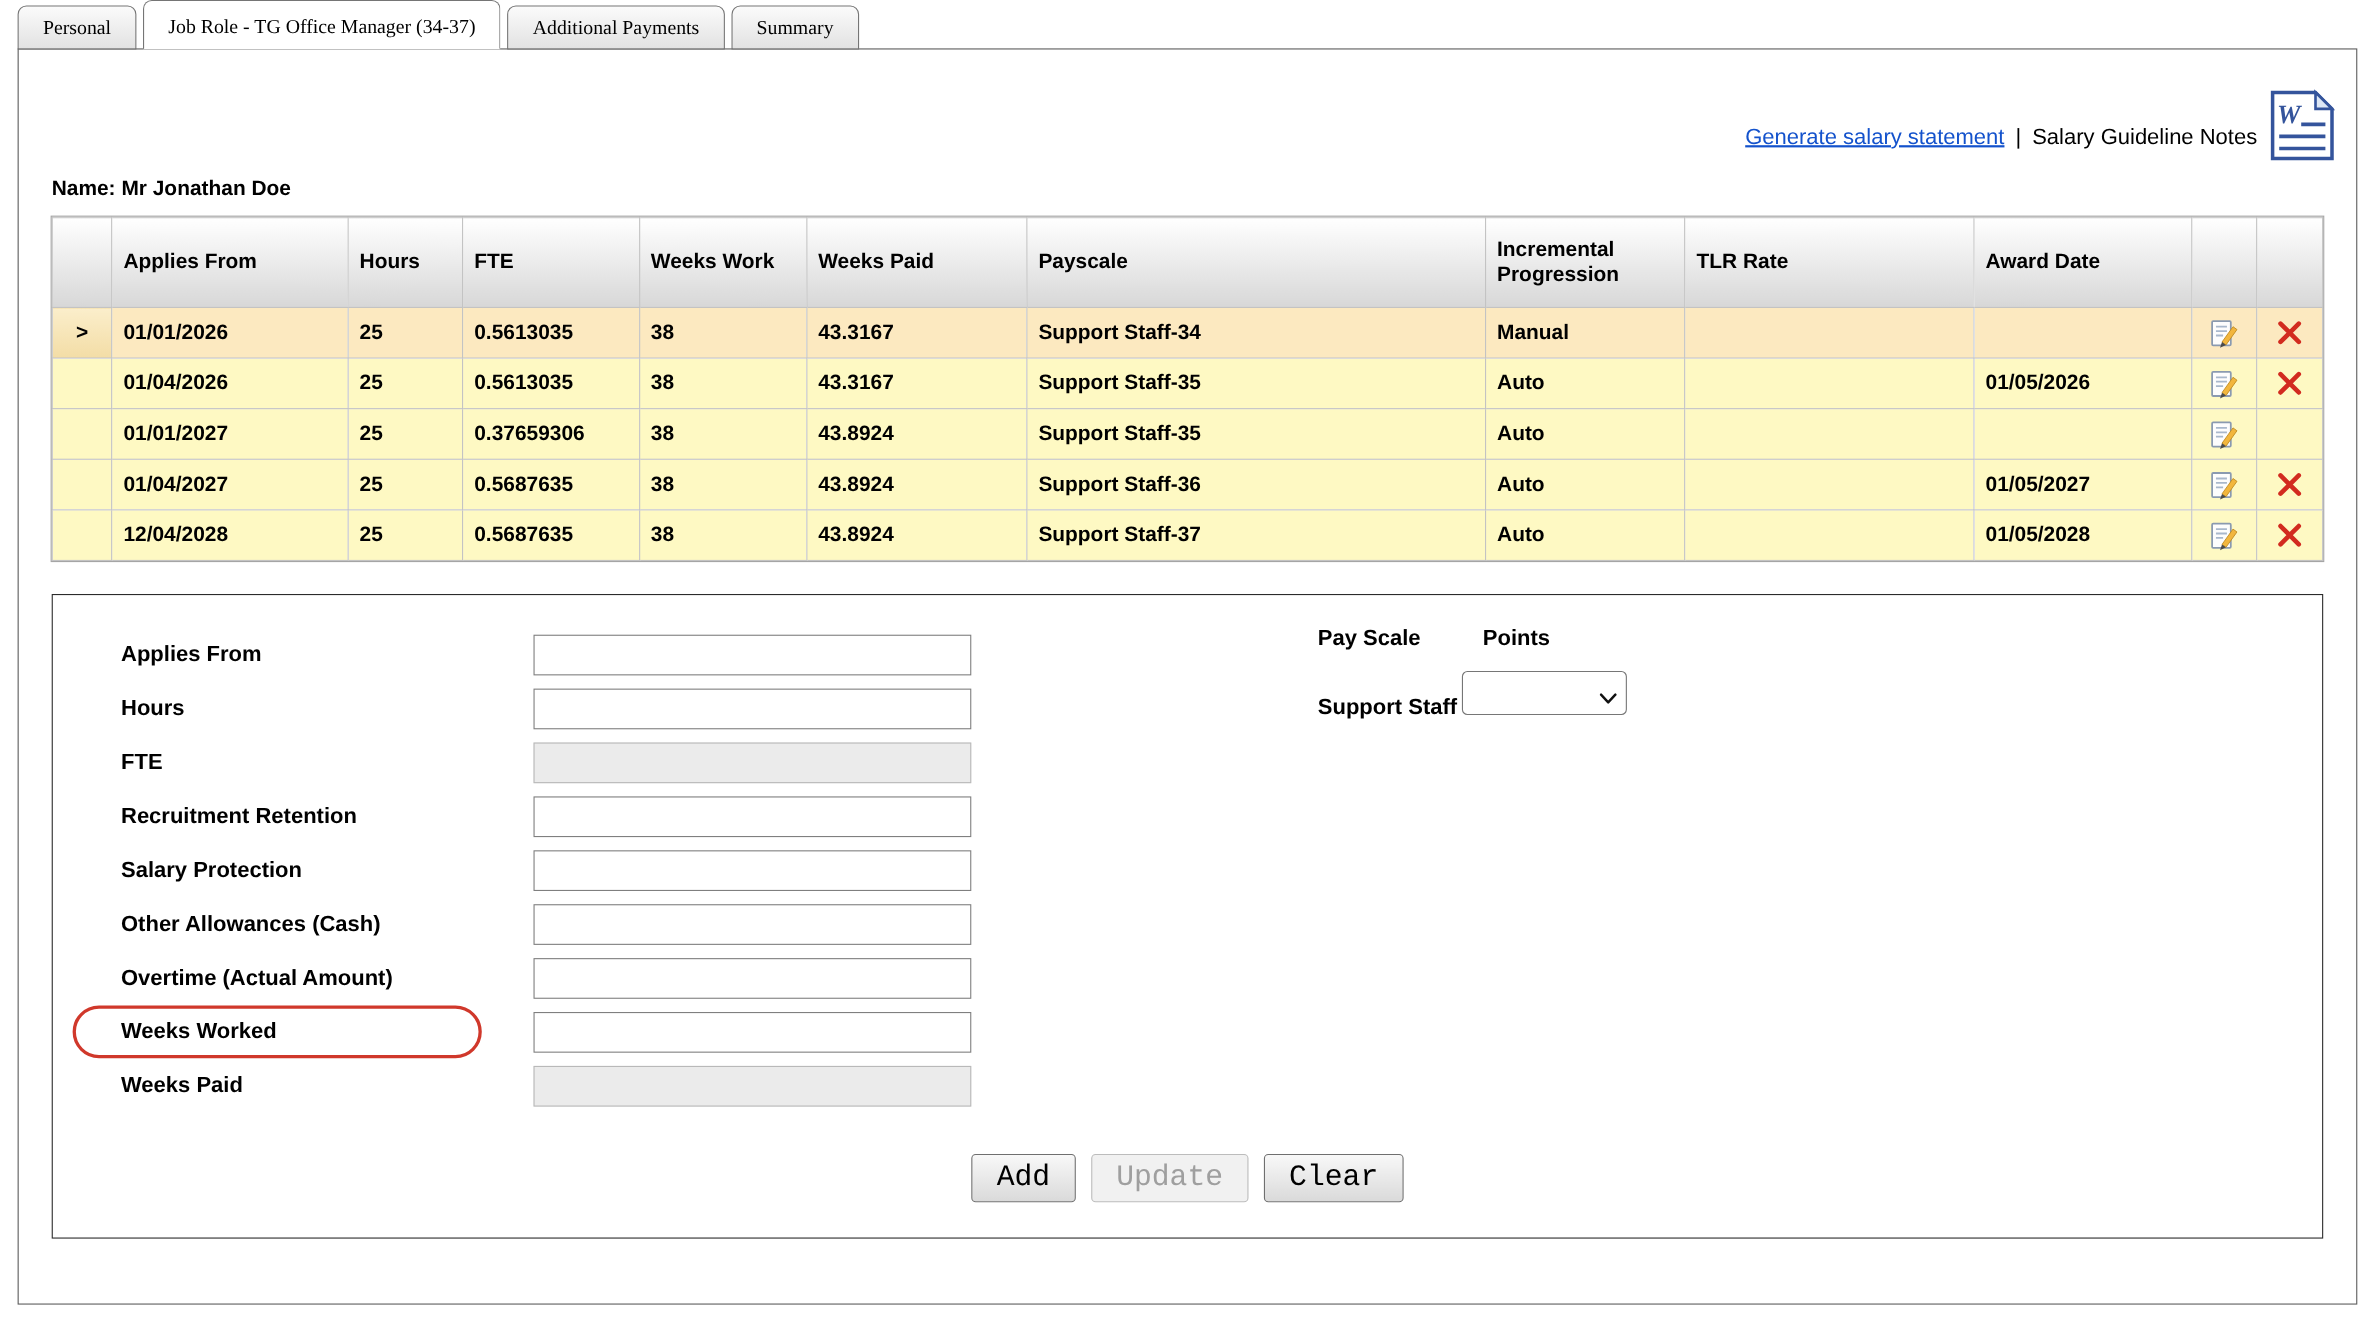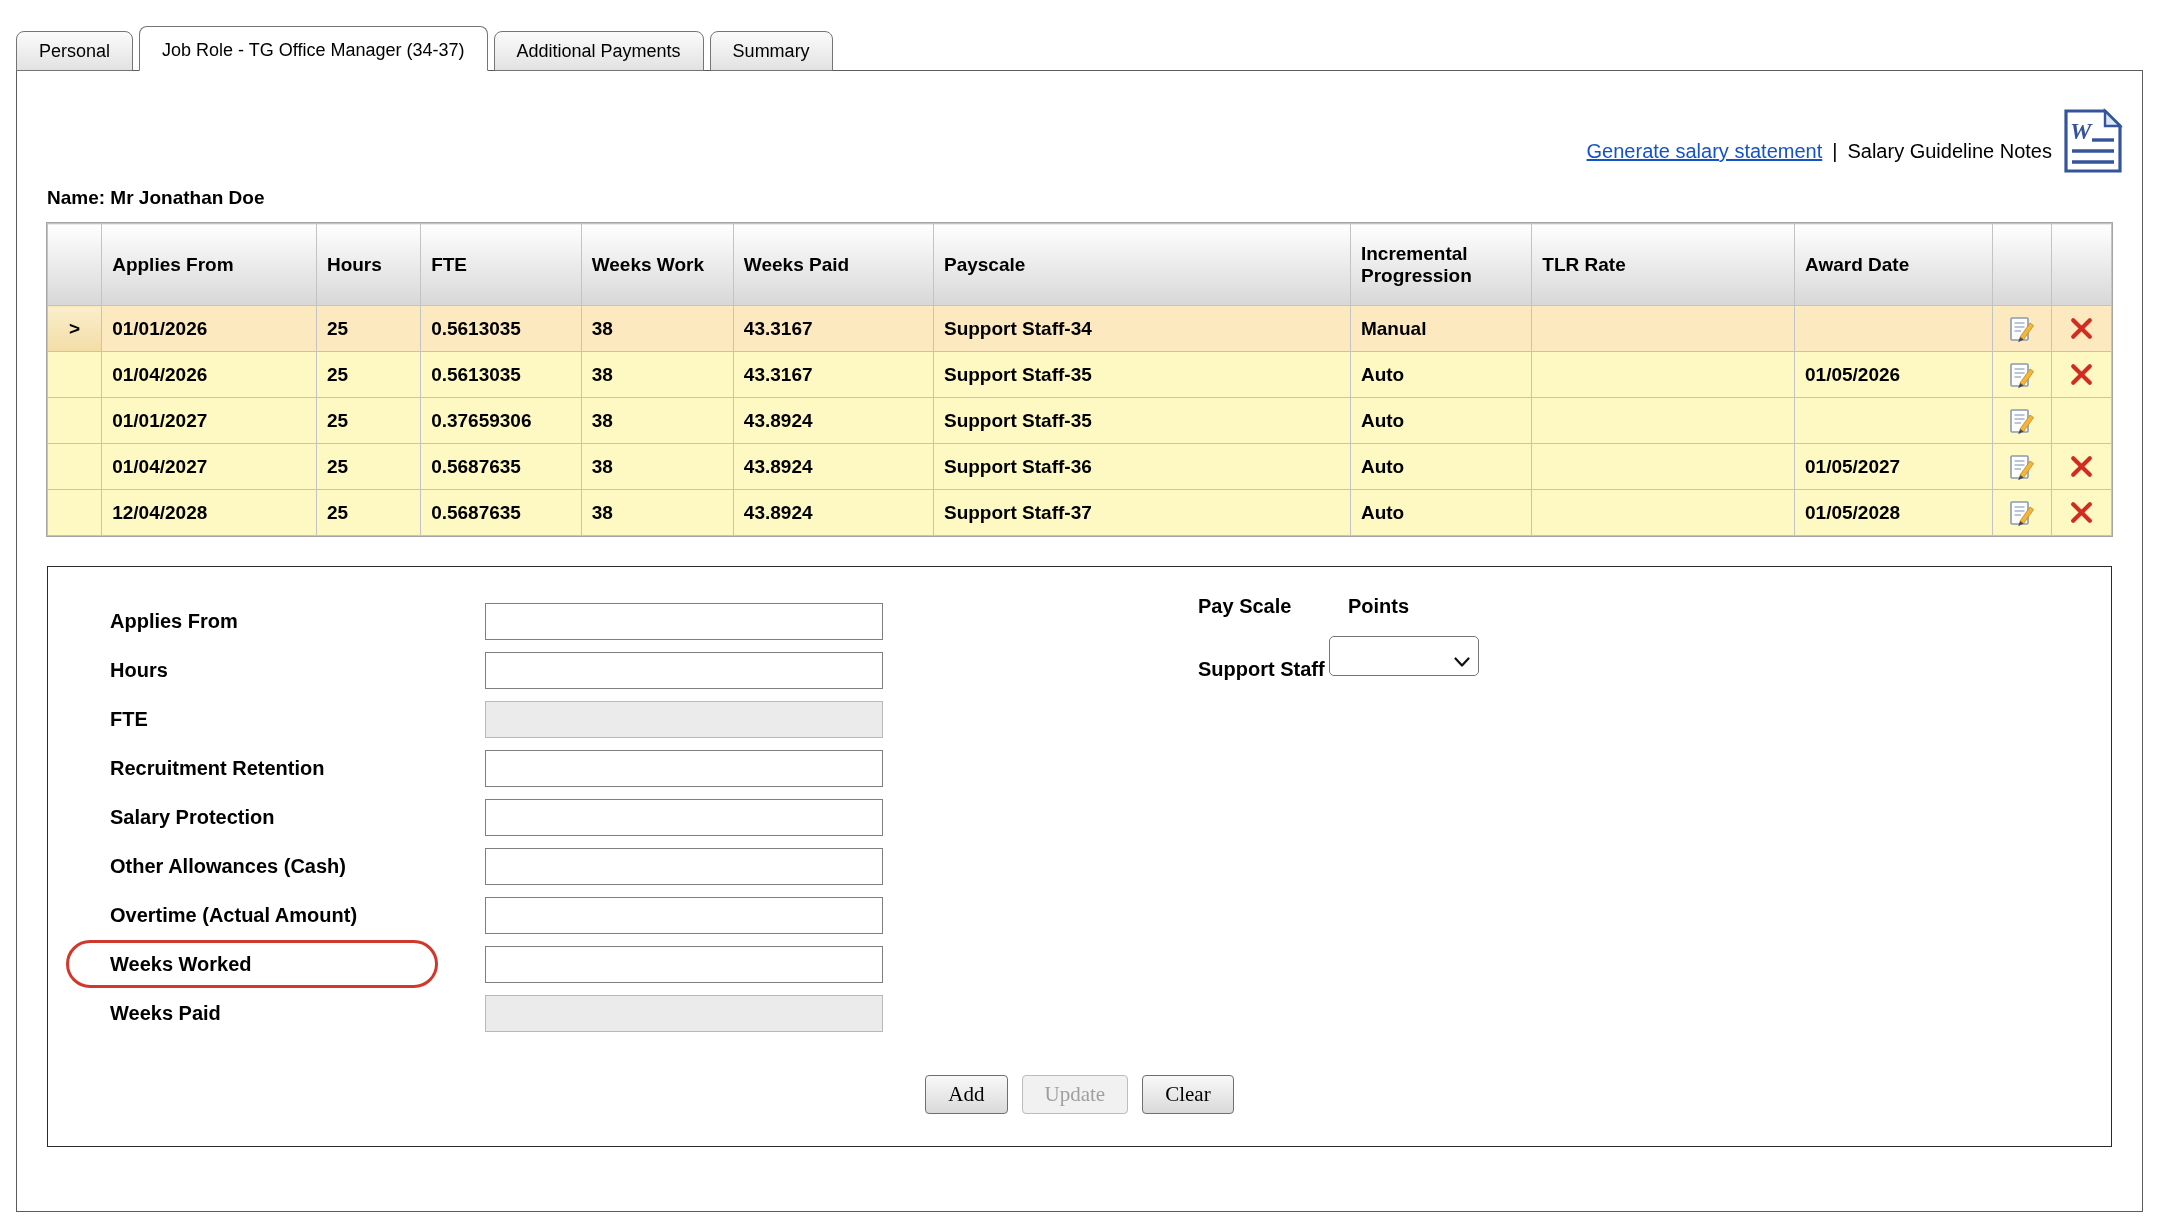--- a/index.html
+++ b/index.html
@@ -3,21 +3,21 @@
 <meta charset="utf-8">
 <style>
   * { box-sizing: border-box; }
   html,body { margin:0; padding:0; background:#fff; }
   body {
     width:2159px; height:1217px; position:relative; overflow:hidden;
     font-family:"Liberation Sans","DejaVu Sans",sans-serif; color:#000;
   }
 
   
-  .tab-bar { display:flex; align-items:flex-end; padding:26px 0 0 16px; margin-bottom:-1px; position:relative; z-index:2; }
+  .tab-bar { display:flex; align-items:flex-end; padding:0 0 0 16px; margin-bottom:-1px; position:relative; z-index:2;font-family:Liberation Serif, serif; }
   .tab {
     font-size:18px; padding:9px 22px 8px; margin-right:6px; cursor:pointer;
     border:1px solid #757575; border-radius:8px 8px 0 0;
     background:linear-gradient(#fbfbfb,#e2e2e2); white-space:nowrap;
   }
   .tab.active { background:#fff; border-bottom:1px solid #ffffff; padding-top:13px; padding-bottom:9px; }
 
   
   .panel { margin:0 16px; border:1px solid #5c5c5c; background:#fff; height:1142px; position:relative; }
 
@@ -57,21 +57,21 @@
   .select-wrap { position:relative; display:inline-block; }
   select.points-select {
     width:150px; height:40px; font-size:18px; padding:0 30px 0 8px;
     border:1px solid #767676; border-radius:5px; background:#fff;
     -webkit-appearance:none; appearance:none; font-family:inherit; cursor:pointer;
   }
   .select-wrap .chev { position:absolute; right:9px; top:14px; pointer-events:none; }
 
   .buttons { display:flex; justify-content:center; gap:14px; margin-top:42px; }
   .btn {
-    font-size:21px; font-family:Liberation Serif, serif; padding:6px 22px; cursor:pointer;
+    font-size:27px; font-family:Liberation Mono, monospace; padding:6px 22px; cursor:pointer;
     border:1px solid #6f6f6f; border-radius:4px; background:linear-gradient(#f8f8f8,#dadada); color:#000;text-align:center;
   }
   .btn.disabled { color:#9f9f9f; border-color:#bcbcbc; background:#f1f1f1; cursor:default; }
 </style>
 </head>
 <body>
 
 <div class="tab-bar">
     <div class="tab">Personal</div>
     <div class="tab active">Job Role - TG Office Manager (34-37)</div>

